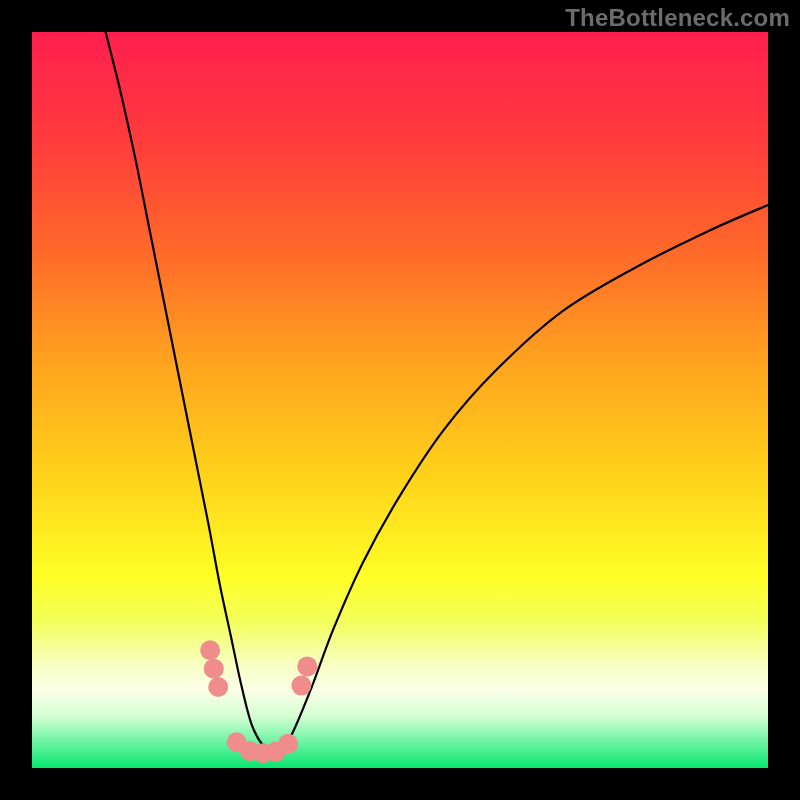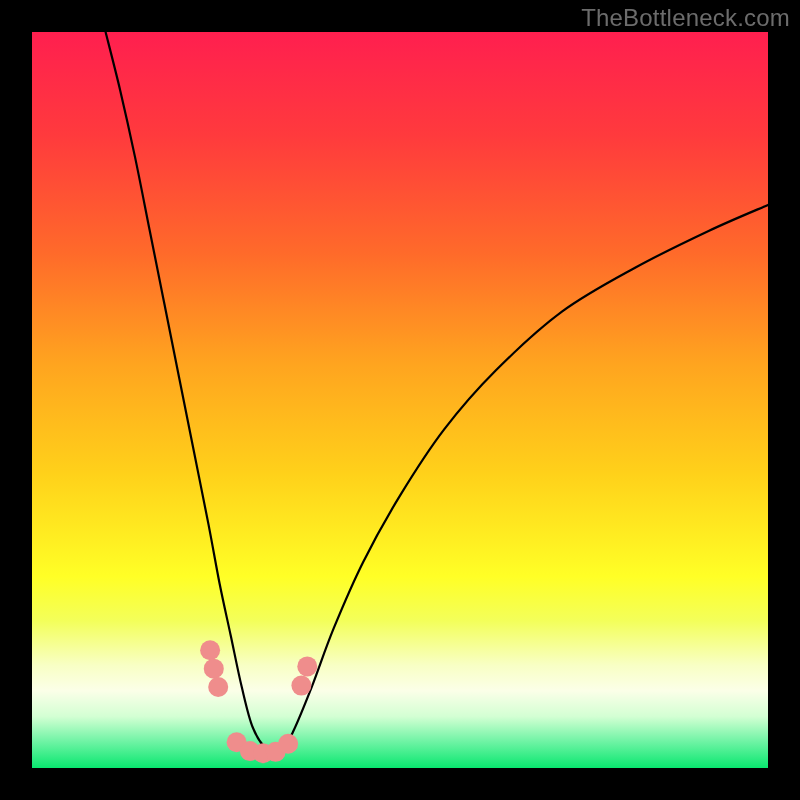--- a/index.html
+++ b/index.html
@@ -24,21 +24,21 @@
     width: 736px;
     height: 736px;
     overflow: hidden;
   }
   .watermark {
     position: absolute;
     top: 4px;
     right: 10px;
     color: #6c6c6c;
     font-size: 24px;
-    font-weight: 400;
+    font-weight: 700;
     letter-spacing: 0.2px;
     user-select: none;
   }
 </style>
 </head>
 <body>
 
 <div class="frame">
 
   <div class="watermark">TheBottleneck.com</div>

